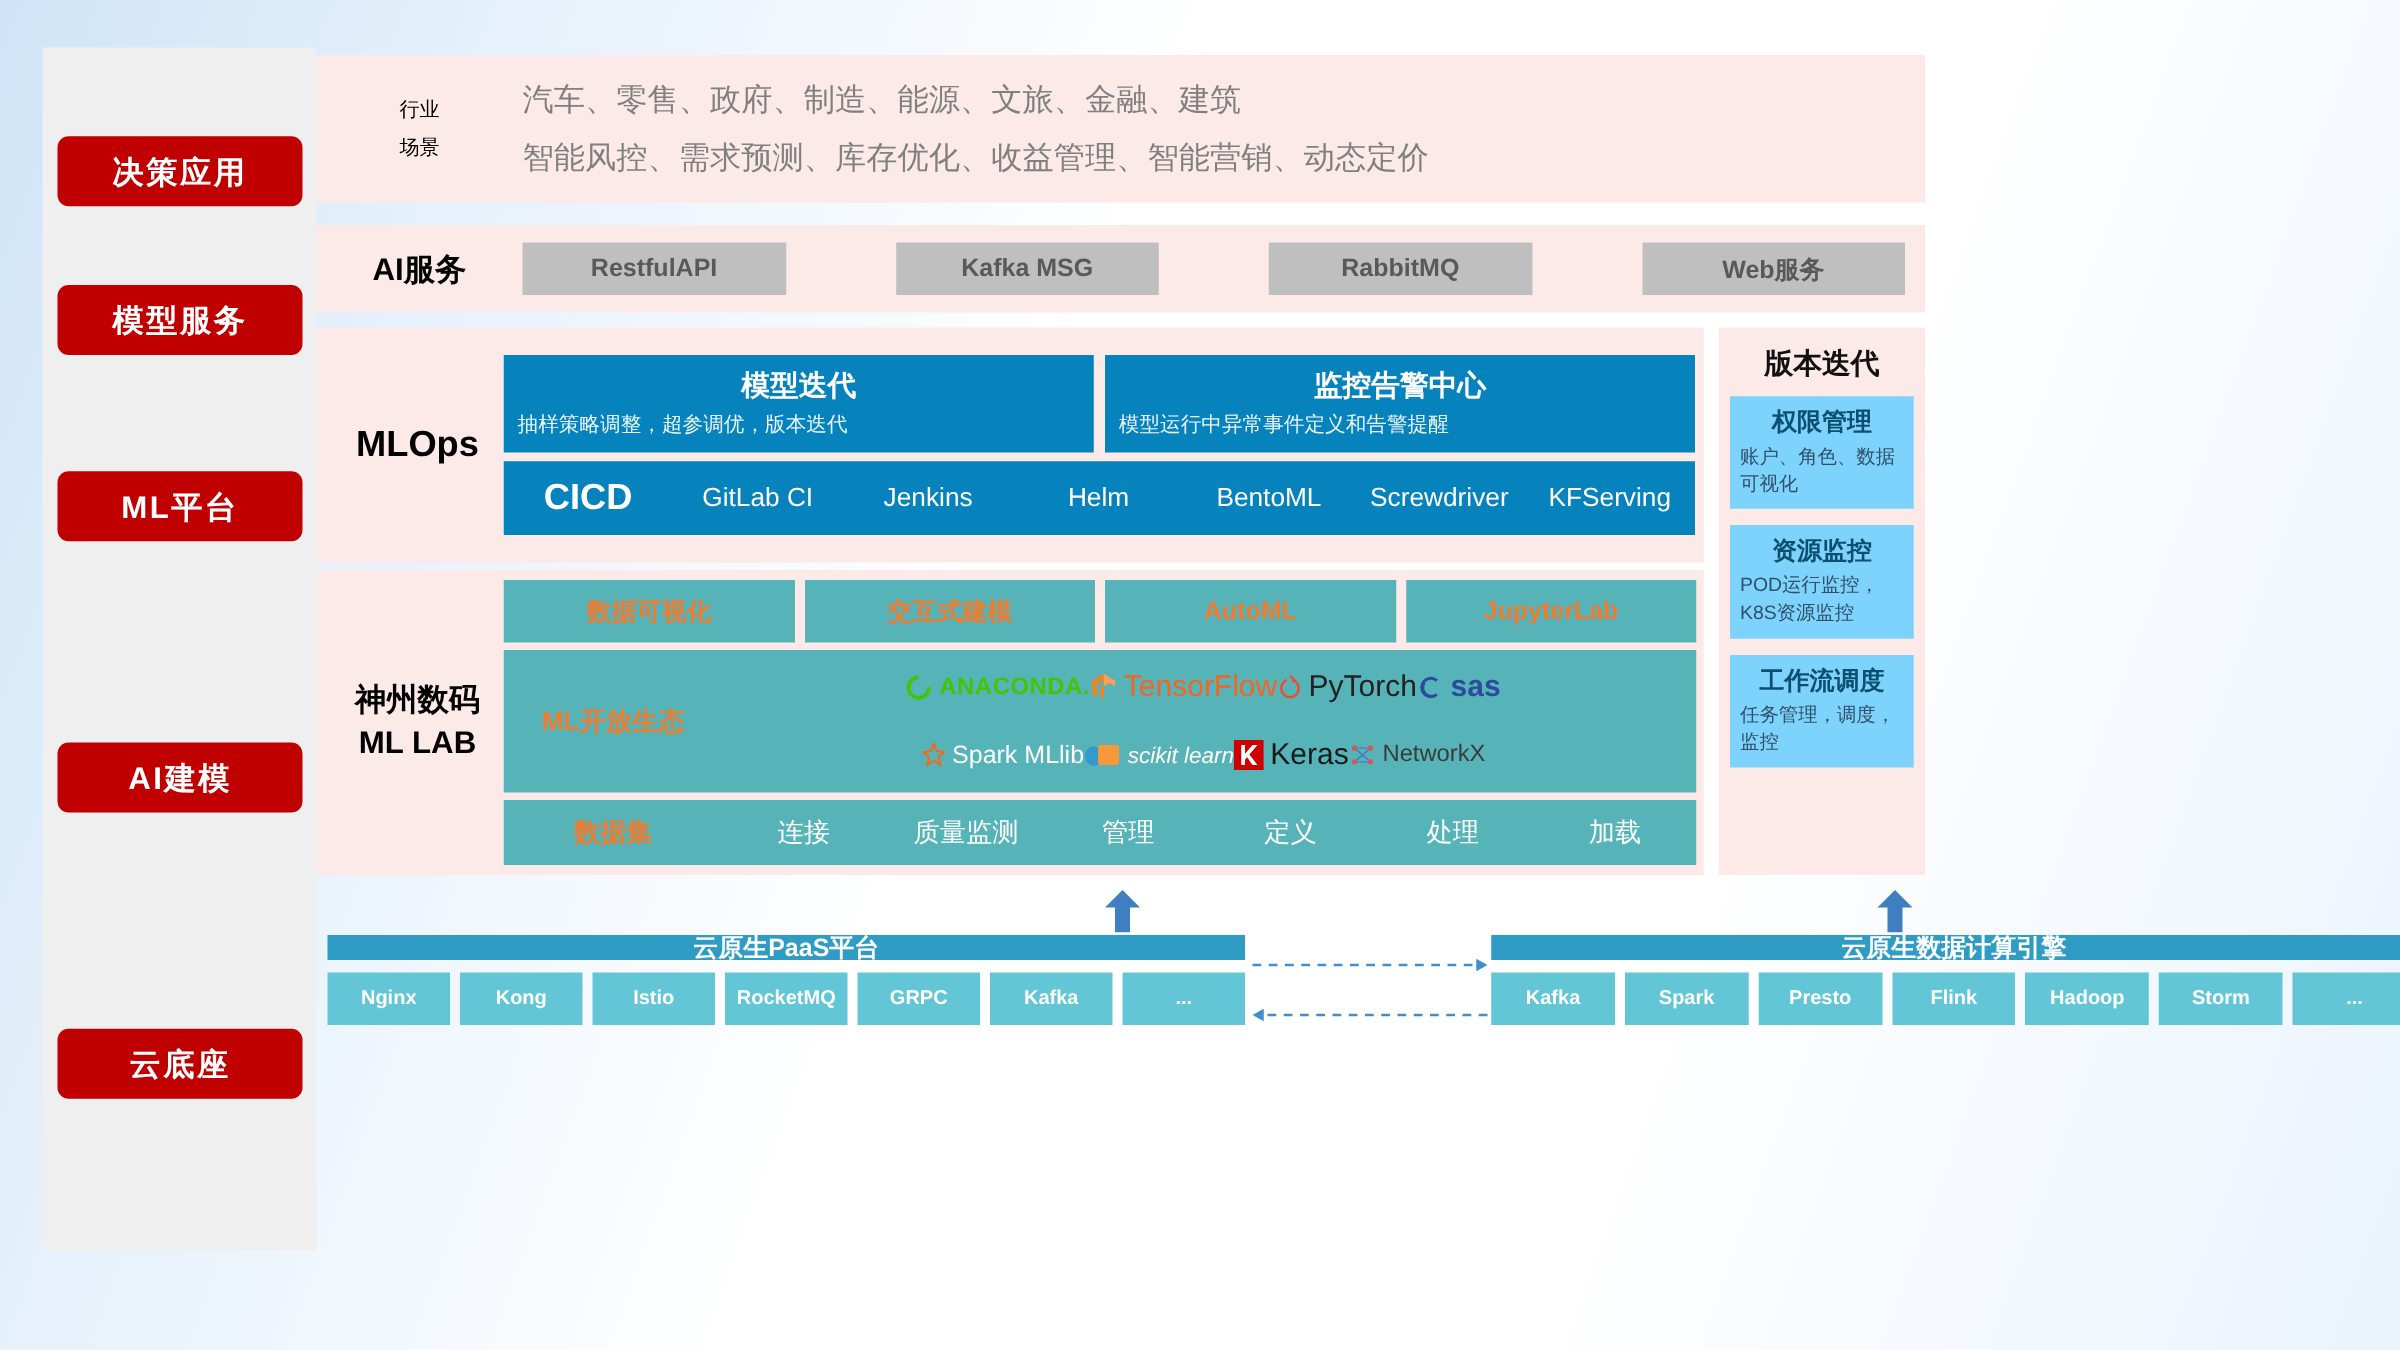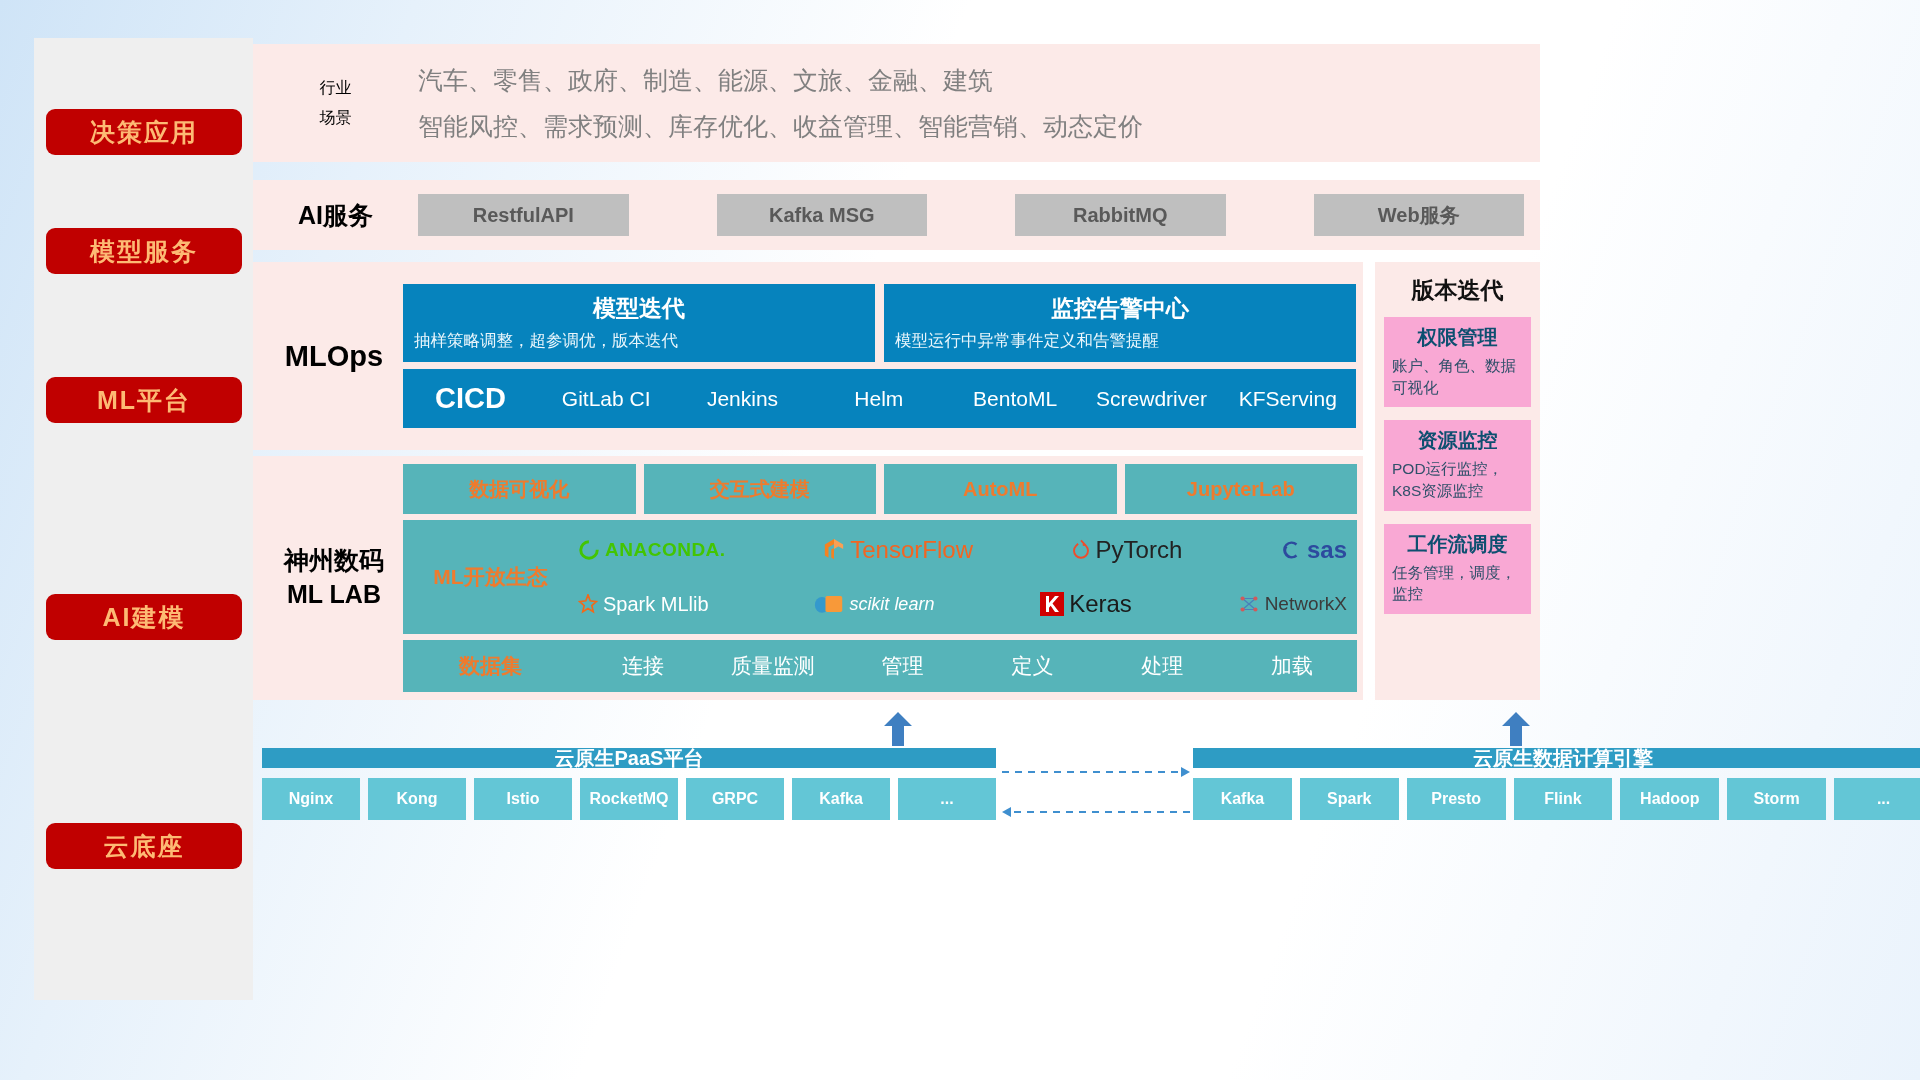--- a/index.html
+++ b/index.html
@@ -12,22 +12,22 @@
   }
   
   #layout { position:absolute; left:0; top:0; width:1920px; height:1080px; display:flex; }
   #left-rail {
     width:253px; padding:38px 0 40px 34px;
   }
   .rail-inner {
     background:#efefef; width:219px; height:962px; position:relative;
   }
   .rail-chip {
-    position:absolute; left:12px; width:196px; height:46px;
-    background:#c00000; border-radius:9px; color:#fdba74;
+    position:absolute; left:12px; width:196px; height:56px;
+    background:#c00000; border-radius:9px; color:#ffffff;
     font-size:25px; font-weight:bold; letter-spacing:2px;
     display:flex; align-items:center; justify-content:center;
   }
   .rail-chip.c0 { top:71px; }
   .rail-chip.c1 { top:190px; }
   .rail-chip.c2 { top:339px; }
   .rail-chip.c3 { top:556px; }
   .rail-chip.c4 { top:785px; }
 
   
@@ -76,30 +76,30 @@
   .lab-wrap { flex:1; display:flex; flex-direction:column; gap:6px; padding:6px 6px 6px 0; }
   .lab-tabs { display:flex; gap:8px; }
   .lab-tab {
     flex:1; height:50px; background:#56b4b9; color:#ee7b2e;
     font-size:20px; font-weight:bold;
     display:flex; align-items:center; justify-content:center;
   }
   .eco { background:#56b4b9; height:114px; display:flex; align-items:center; }
   .eco .tag { width:175px; color:#ee7b2e; font-size:21px; font-weight:bold; text-align:center; flex:0 0 auto;}
   .eco .logos { flex:1; display:flex; flex-direction:column; justify-content:center; gap:2px; height:100%; padding:4px 10px 4px 0;}
-  .logo-row { display:flex; align-items:center; justify-content:space-between; flex:1; }
+  .logo-row { display:flex; align-items:center; justify-content:center; flex:1; }
   .ds { background:#56b4b9; height:52px; display:flex; align-items:center; color:#fff; }
   .ds .tag { width:175px; color:#ee7b2e; font-size:21px; font-weight:bold; text-align:center; flex:0 0 auto;}
   .ds .items { flex:1; display:flex; }
   .ds .items span { flex:1; text-align:center; font-size:21px; }
 
   
   #monitor { position:absolute; left:1122px; top:262px; width:165px; height:438px; background:#fceae8; }
   #monitor .mtitle { font-size:23px; font-weight:bold; text-align:center; padding:13px 0 11px; color:#111; }
-  .mcard { margin:0 9px 13px; background:#f9a8d4; padding:7px 8px 9px; }
+  .mcard { margin:0 9px 13px; background:#7dd3fc; padding:7px 8px 9px; }
   .mcard .h { font-size:20px; font-weight:bold; color:#0d4f70; text-align:center; margin-bottom:4px;}
   .mcard .b { font-size:15.5px; color:#30506a; line-height:1.4; }
 
   
   #cloud { position:absolute; left:0; top:730px; width:1287px; height:130px; }
   .cloud-col { position:absolute; top:18px; }
   .cloud-bar {
     background:#2e9cc4; color:#fff; height:20px;
     display:flex; align-items:center; justify-content:center;
     font-size:20px; font-weight:bold;

